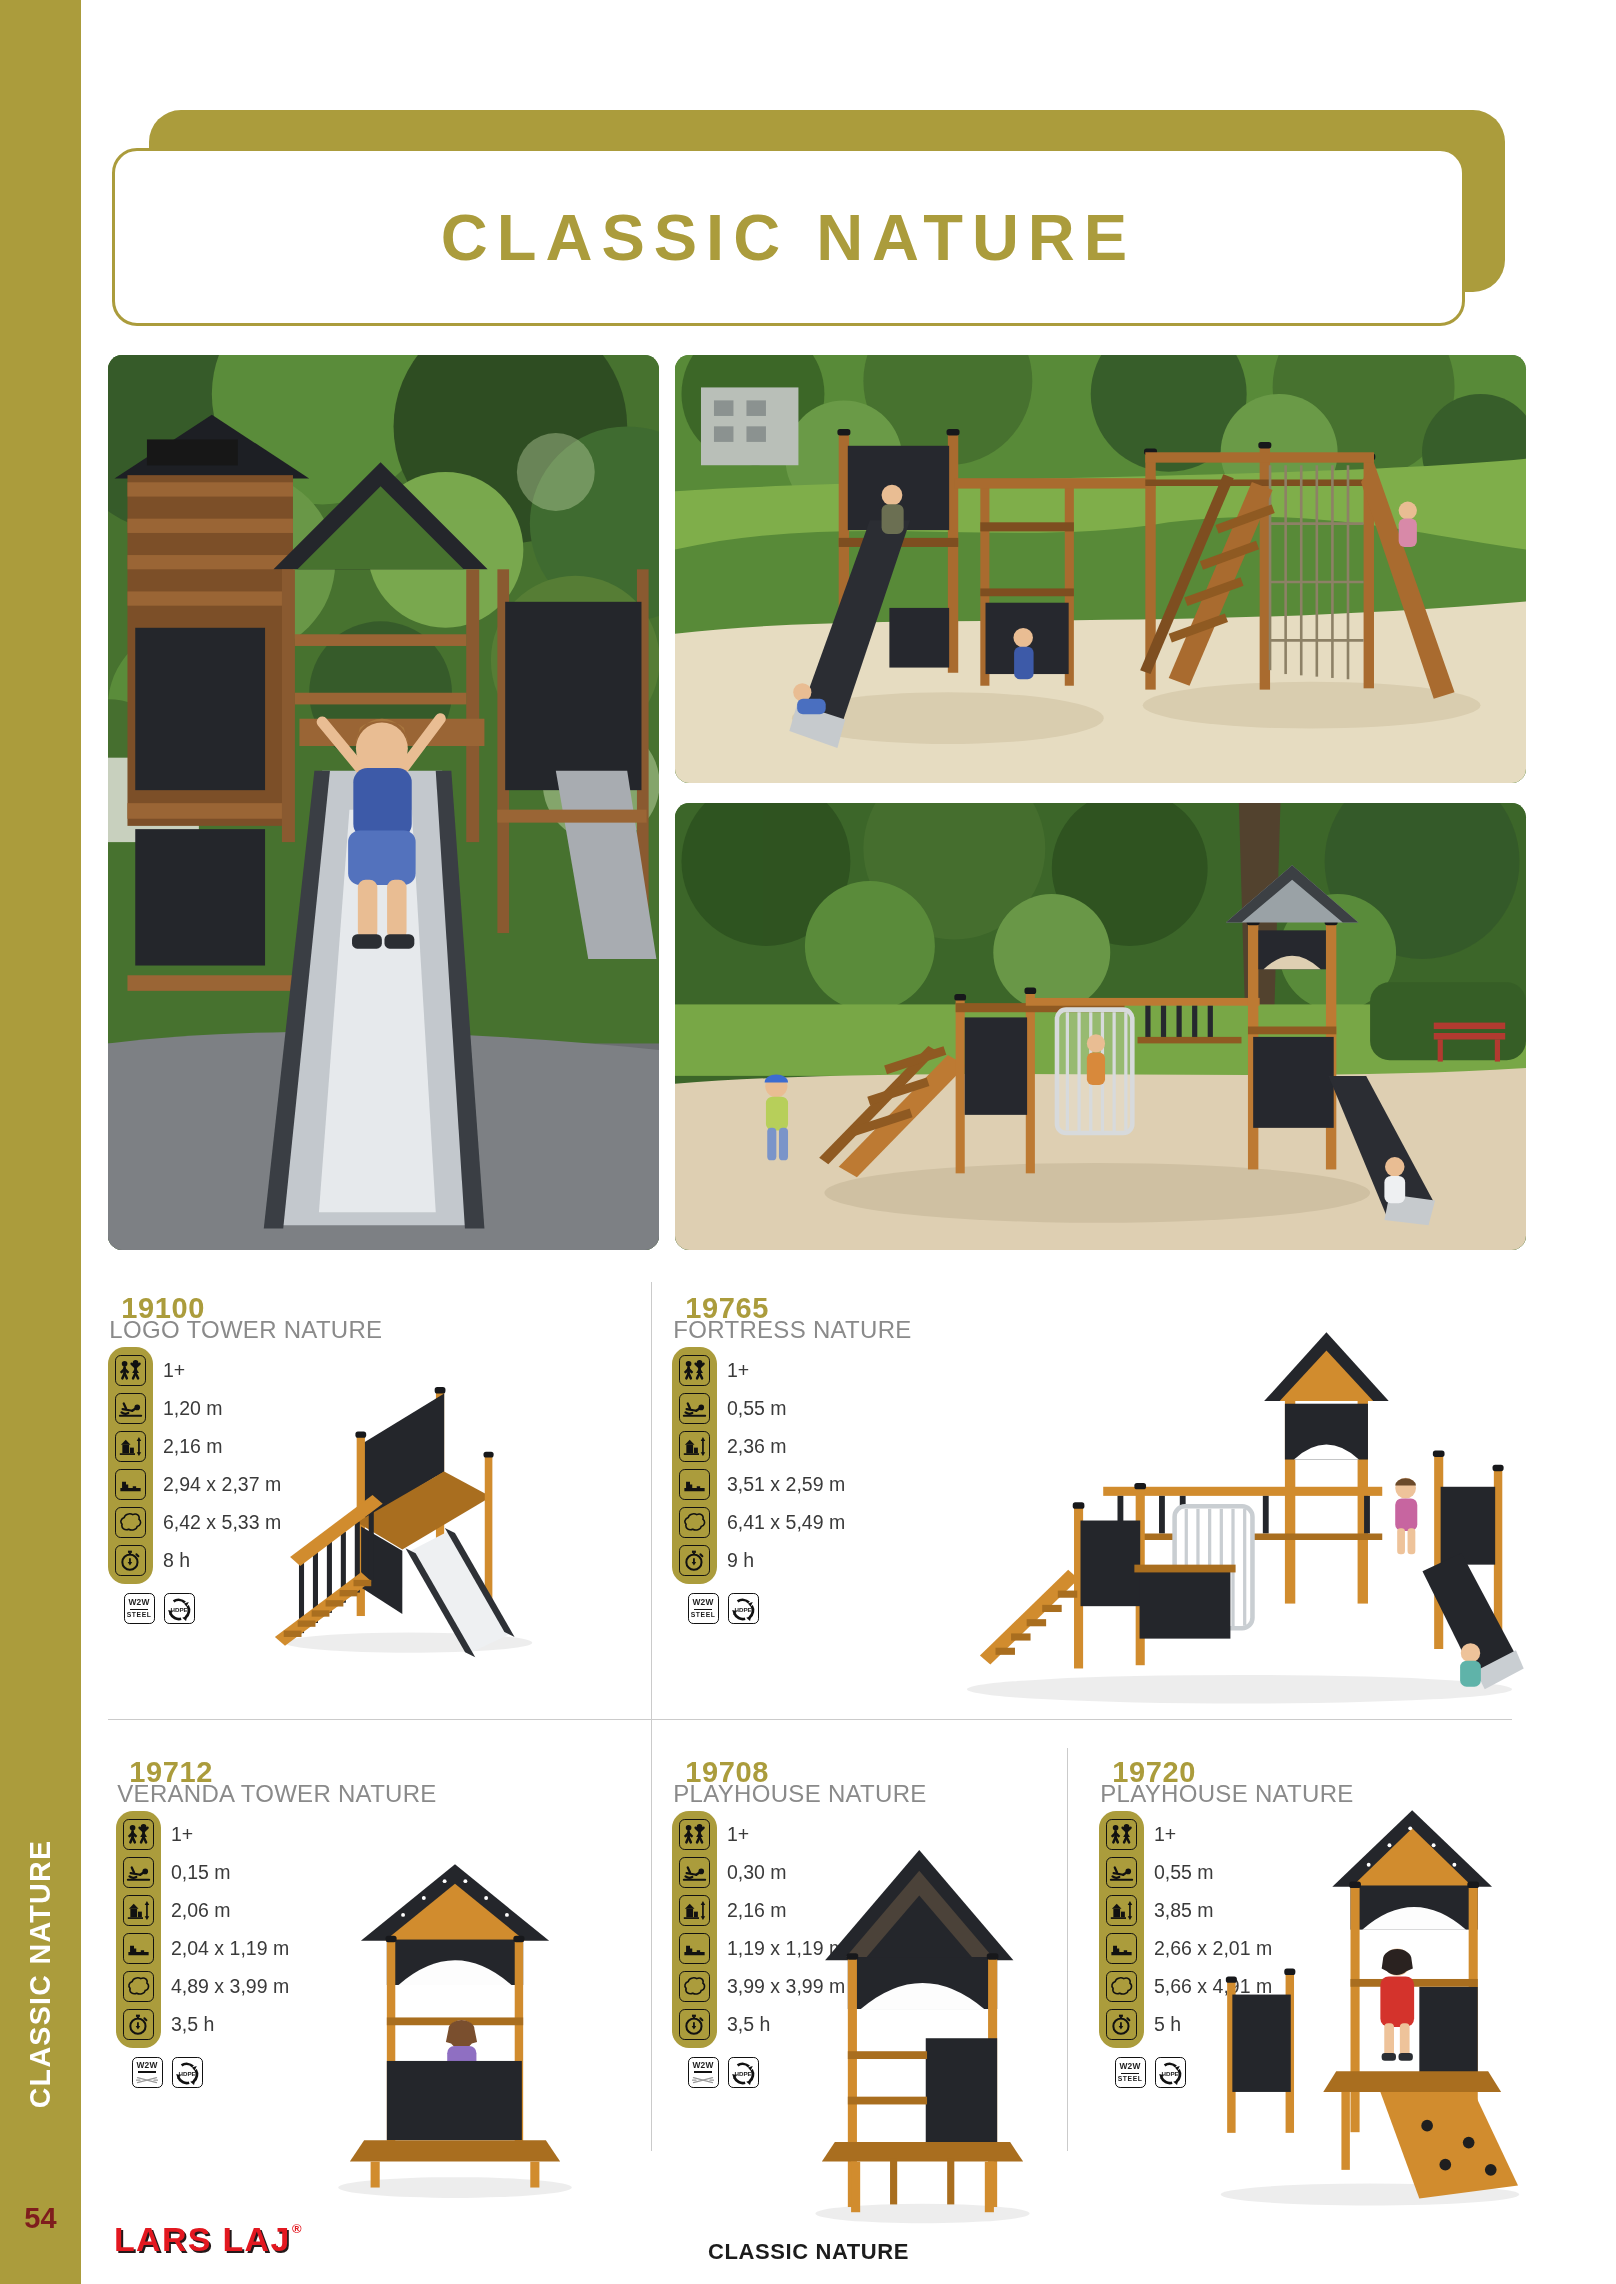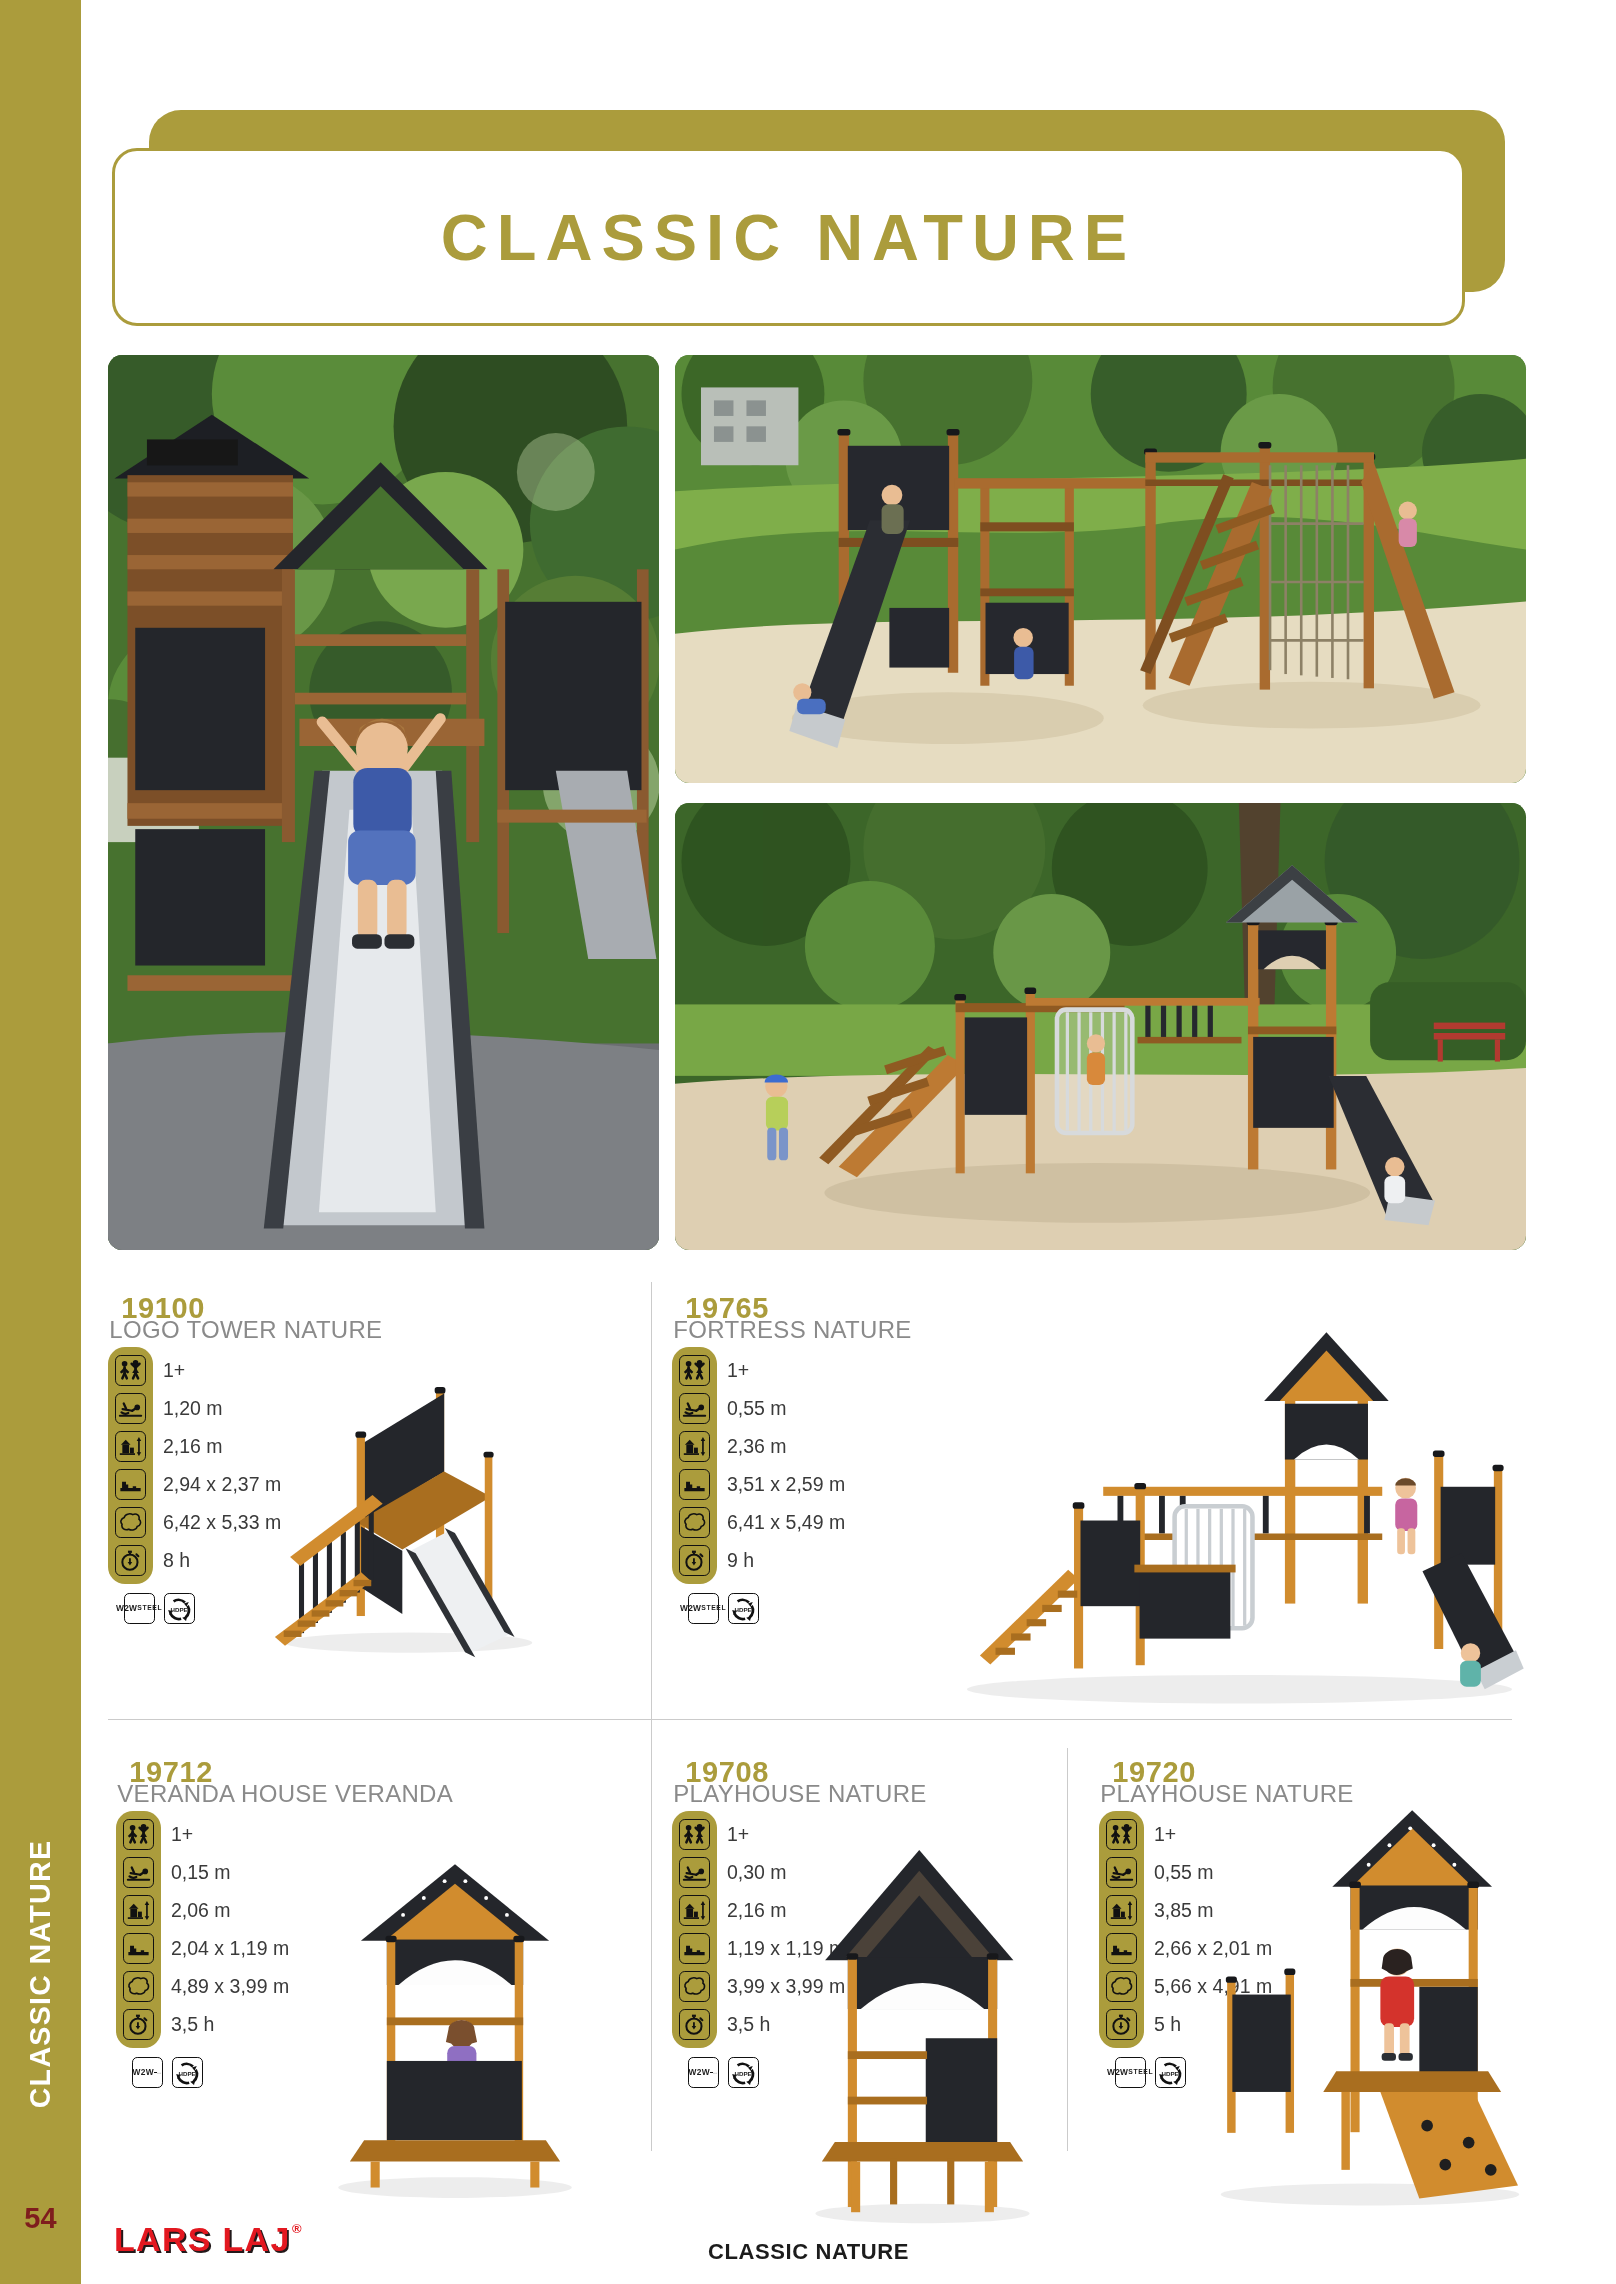--- a/index.html
+++ b/index.html
@@ -41,21 +41,21 @@
        color:var(--name-gray);letter-spacing:0.3px;line-height:1;white-space:nowrap;}
   .spec-pill{position:absolute;left:0;top:65px;width:45px;border-radius:17px;background:var(--olive);
        padding:7.8px 0;display:flex;flex-direction:column;align-items:center;gap:7.1px;}
   .icon-box{width:31px;height:31px;box-sizing:border-box;border:1.9px solid #111;border-radius:5.8px;
        background:var(--olive);display:flex;align-items:center;justify-content:center;}
   .icon-box svg{width:27px;height:27px;}
   .spec-values{position:absolute;left:55px;top:73px;display:flex;flex-direction:column;gap:7.1px;}
   .spec-value{height:31px;line-height:31px;font-size:19.5px;color:var(--value);white-space:nowrap;}
   .badge-row{position:absolute;left:15.6px;top:311px;display:flex;gap:9px;}
   .badge{width:31px;height:31px;box-sizing:border-box;border:1.9px solid #111;border-radius:5.2px;background:#fff;
-       display:flex;align-items:center;justify-content:center;position:relative;}
+       display:flex;flex-direction:column;align-items:center;justify-content:center;position:relative;}
   .b-top{font-size:8.4px;font-weight:bold;letter-spacing:0.3px;line-height:1;}
   .b-rule{width:17.5px;height:1.3px;background:#111;margin:1.9px 0;}
   .b-bottom{font-size:6.8px;font-weight:bold;letter-spacing:0.6px;line-height:1;}
   .nosteel-svg{width:22px;height:8.4px;margin-top:1.3px;}
   .badge-hdpe svg.hdpe-svg{width:26px;height:26px;}
   .hdpe-label{position:absolute;top:50%;left:50%;transform:translate(-50%,-50%);
        font-size:6.2px;font-weight:bold;letter-spacing:0;}
   
   .render{position:absolute;}
   .render svg{display:block;width:100%;height:100%;}
@@ -506,21 +506,21 @@
       <span class="badge badge-hdpe">
         <svg class="hdpe-svg" viewBox="0 0 48 48">
           <use href="#sym-hdpe"></use>
         </svg>
         <span class="hdpe-label">HDPE</span>
       </span>
     </div>
 </section>
 <section class="product" style="left:116px;top:1746px">
   <h2 class="pid">19712</h2>
-  <h3 class="pname">VERANDA HOUSE VERANDA</h3>
+  <h3 class="pname">VERANDA TOWER NATURE</h3>
   <div class="spec-pill">
       <span class="icon-box">
         <svg viewBox="0 0 48 48">
           <use href="#sym-age"></use>
         </svg>
       </span>
       <span class="icon-box">
         <svg viewBox="0 0 48 48">
           <use href="#sym-fall-height"></use>
         </svg>

